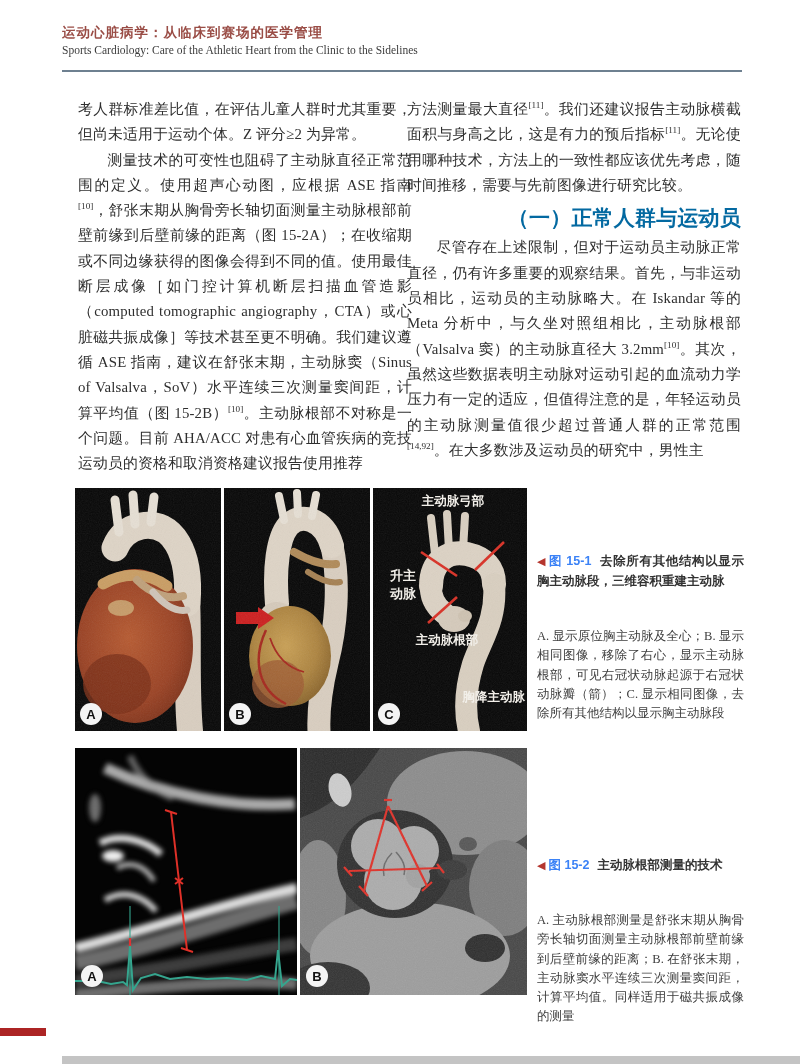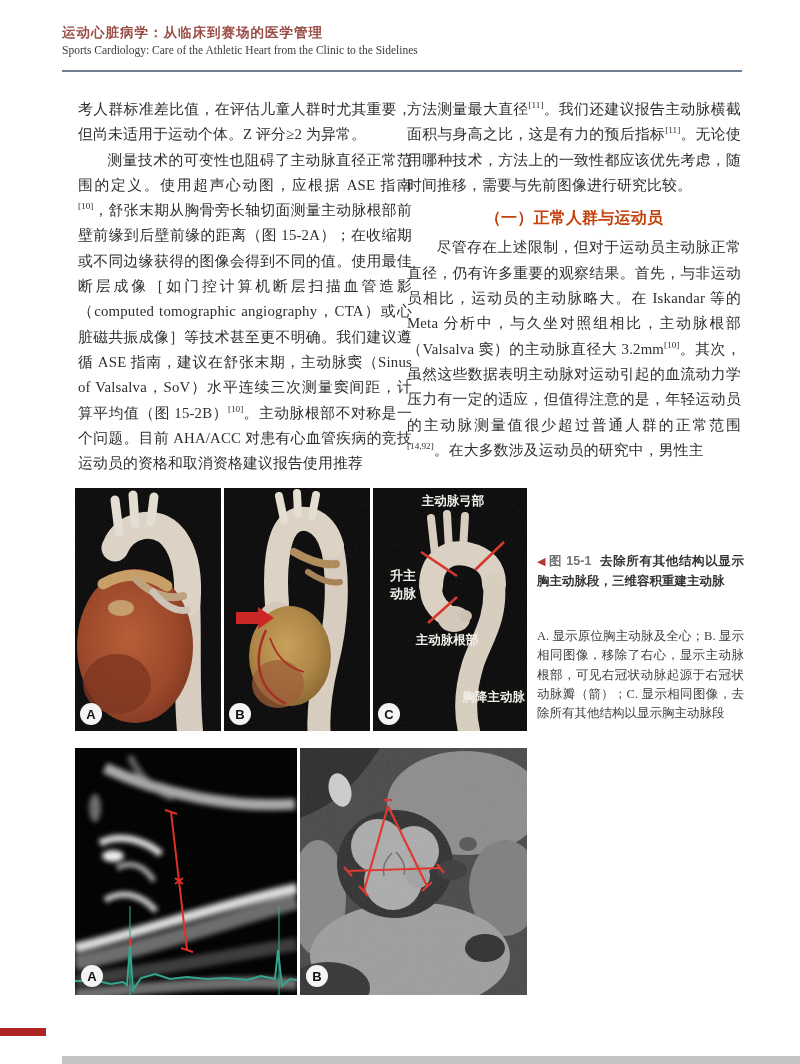--- a/index.html
+++ b/index.html
@@ -14,37 +14,37 @@
 
   
   .col{position:absolute;top:97px;width:334px;font-size:14.8px;line-height:25.3px;
        text-align:justify;letter-spacing:0.2px;}
   .col-left{left:62px;margin-left:16px;}
   .col-right{left:407px;}
   .col p{margin:0;}
   .col p.indent{text-indent:2em;}
   .col sup{font-size:0.62em;vertical-align:super;line-height:0;letter-spacing:0;}
   .sec-head{margin:7px 0 5px 0 !important;font-family:"Liberation Sans","DejaVu Sans",sans-serif;
-            font-weight:bold;color:#c2410c;font-size:16px;text-align:center;}
+            font-weight:bold;color:#0369a1;font-size:21px;text-align:right;}
 
   
   .figrow{position:absolute;display:flex;gap:3px;background:#fff;}
   .figrow1{left:75px;top:488px;width:452px;height:243px;}
   .figrow2{left:75px;top:748px;width:452px;height:247px;}
   .panel{position:relative;background:#000;}
   .panel svg{display:block;width:100%;height:100%;}
 
   .fig-caption{position:absolute;width:207px;font-size:12.5px;line-height:19.5px;color:#3d3d3d;
                text-align:justify;}
   .figcap1{left:537px;top:551px;}
   .figcap2{left:537px;top:855px;}
   .cap-title{font-family:"Liberation Sans","DejaVu Sans",sans-serif;font-weight:bold;
              color:#333;line-height:20px;margin-bottom:2px;}
   .cap-marker{color:#b5362e;font-size:11px;margin-right:3px;}
-  .cap-label{color:#737373;margin-right:8px;}
+  .cap-label{color:#3b82f6;margin-right:8px;}
   .cap-desc{line-height:19.3px;margin-top:36px;}
 
   
   .foot-bar{position:absolute;left:0;top:1028px;width:46px;height:8px;background:#ac2424;}
   .foot-num{position:absolute;left:53px;top:1072px;font-size:17px;color:#3a3a3a;
             font-family:"Liberation Sans","DejaVu Sans",sans-serif;}
   .bottom-strip{position:absolute;left:62px;top:1056px;width:738px;height:8px;background:#c4c4c4;}
 
   .svgtext{font-family:"Liberation Sans","DejaVu Sans",sans-serif;font-weight:bold;}
 </style>
@@ -241,18 +241,24 @@
           <line x1="44" y1="119" x2="52" y2="128"></line>
           <line x1="137" y1="116" x2="144" y2="125"></line>
         </g>
         <rect width="227" height="247" filter="url(#grain)" opacity="0.14"></rect>
         <circle cx="17" cy="228" r="11" fill="#f4f4f4"></circle>
         <text class="svgtext" x="17" y="233" font-size="13" text-anchor="middle" fill="#111">B</text>
       </svg>
     </div>
   </div>
 
+  <div class="fig-caption figcap2">
+    <div class="cap-title">
+      <span class="cap-marker">◀</span><span class="cap-label">图 15-2</span><span>主动脉根部测量的技术</span>
+    </div>
+    <div class="cap-desc">A. 主动脉根部测量是舒张末期从胸骨旁长轴切面测量主动脉根部前壁前缘到后壁前缘的距离；B. 在舒张末期，主动脉窦水平连续三次测量窦间距，计算平均值。同样适用于磁共振成像的测量</div>
+  </div>
 
   <div class="foot-bar"></div>
   <div class="foot-num">140</div>
   <div class="bottom-strip"></div>
 
 </div>
 
 </body></html>

